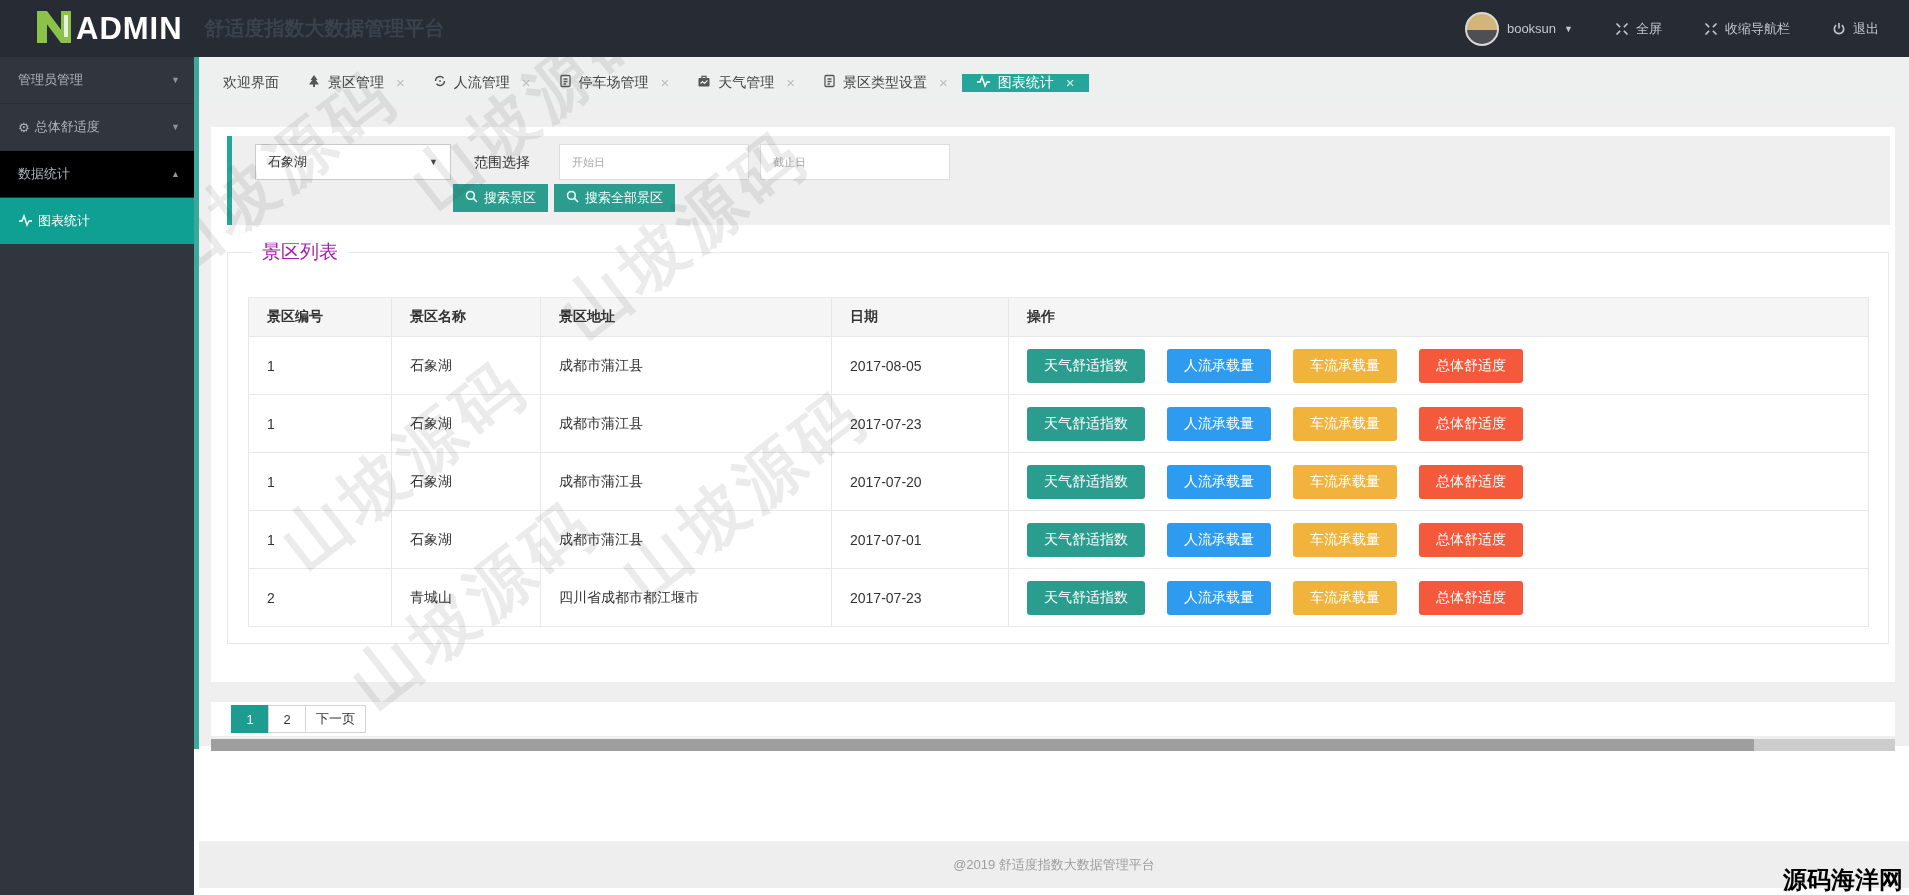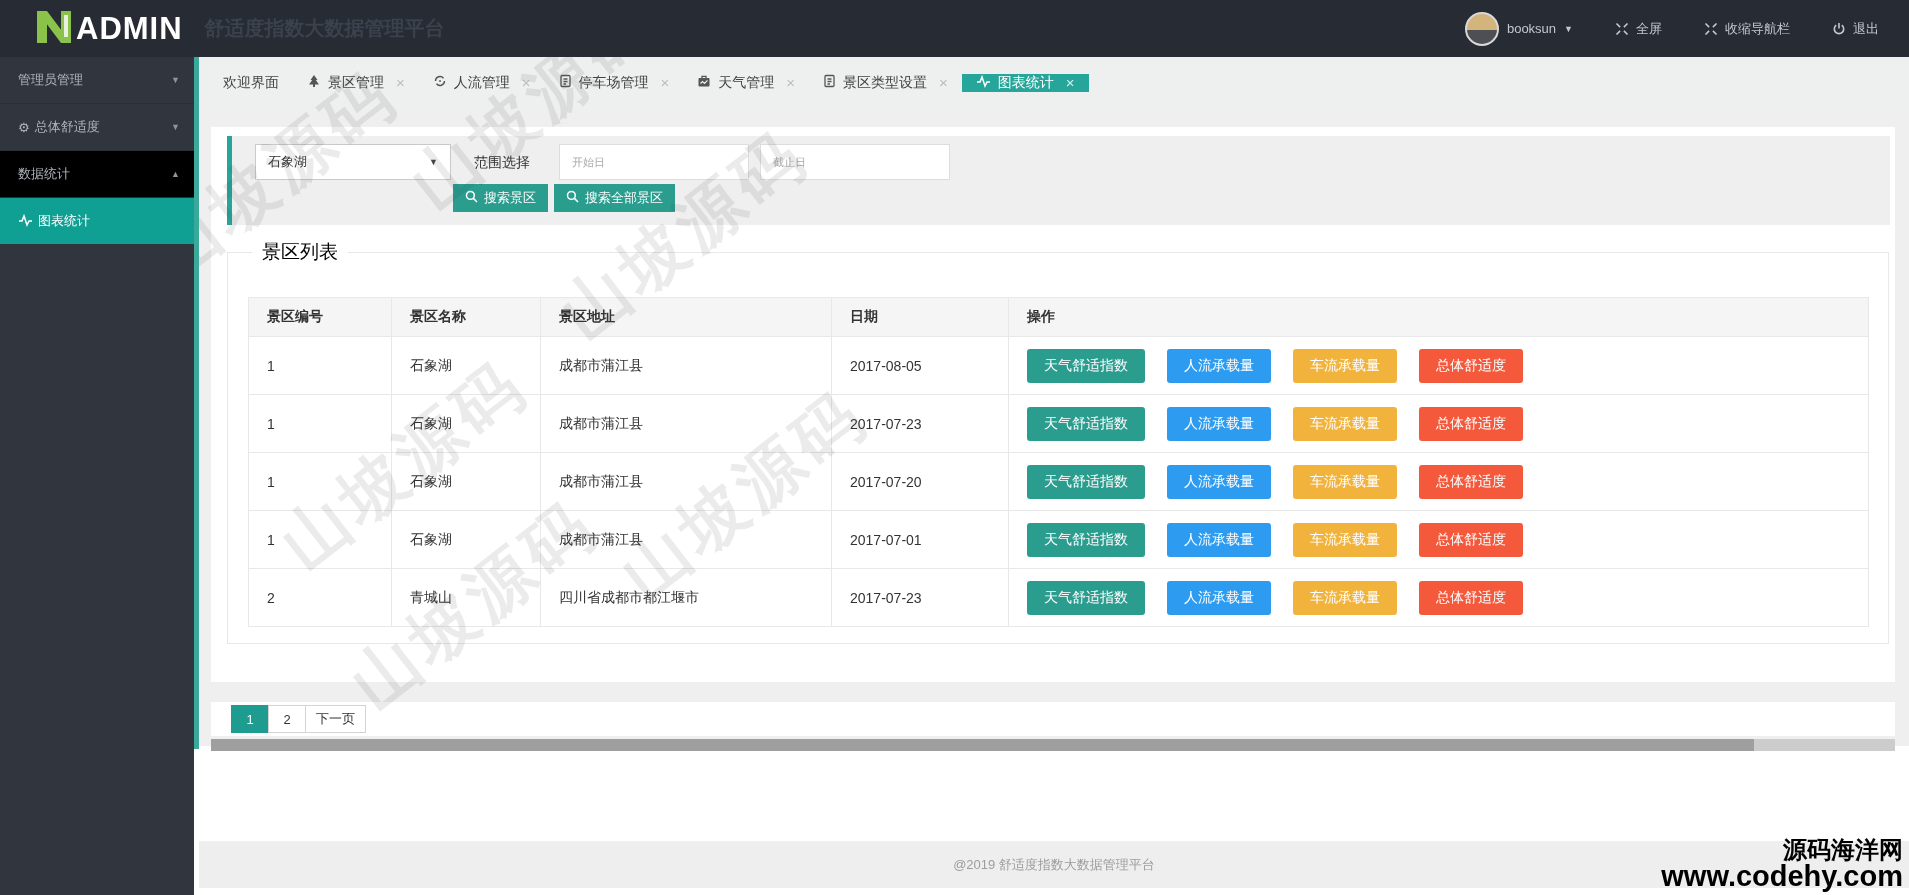--- a/index.html
+++ b/index.html
@@ -52,21 +52,21 @@
   .range-label{position:absolute;left:242px;top:8px;height:36px;line-height:36px;font-size:14px;color:#333;}
   .date-input{position:absolute;top:8px;height:36px;width:190px;border:1px solid #ddd;background:#fff;
     font-size:11px;padding:0 12px;box-sizing:border-box;color:#6d28d9;font-family:inherit;}
   .date-input::placeholder{color:#a9a9a9;}
   .date-start{left:327px;} .date-end{left:528px;}
   .search-btn{position:absolute;top:48px;height:28px;background:#2a9d8f;color:#fff;border:none;
     font-size:13px;display:inline-flex;align-items:center;gap:6px;padding:12px 12px;cursor:pointer;font-family:inherit;}
   .btn-search-scenic{left:221px;} .btn-search-all{left:322px;}
   
   .fieldset{position:absolute;left:16px;top:125px;width:1662px;height:392px;border:1px solid #e8e8e8;box-sizing:border-box;}
-  .legend{position:absolute;top:-14px;left:24px;background:#ffffff;padding:0 10px;font-size:19px;color:#000000;font-family:Liberation Mono, monospace;}
+  .legend{position:absolute;top:-14px;left:24px;background:#ffffff;padding:0 10px;font-size:19px;color:#a21caf;font-family:Liberation Mono, monospace;}
   .scenic-table{position:absolute;left:20px;top:44px;width:1620px;border-collapse:collapse;
     font-size:14px;color:#333;table-layout:fixed;}
   .scenic-table th,.scenic-table td{border:1px solid #e8e8e8;padding:0 0 0 18px;text-align:left;overflow:hidden;}
   .scenic-table thead th{height:38px;background:#f5f5f5;font-weight:bold;}
   .scenic-table tbody td{height:57px;background:#fff;}
   .action-btn{height:34px;padding:0 17px;border:none;border-radius:3px;color:#fff;font-size:14px;
     margin-right:22px;cursor:pointer;font-family:inherit;}
   
   .pagination-bar{position:absolute;left:211px;top:702px;width:1684px;height:34px;background:#ffffff;
     display:flex;align-items:center;padding-left:20px;box-sizing:border-box;z-index:2;}
@@ -342,14 +342,13 @@
 
 <div class="wm wm1">山坡源码</div>
 <div class="wm wm2">山坡源码</div>
 <div class="wm wm3">山坡源码</div>
 <div class="wm wm4">山坡源码</div>
 <div class="wm wm5">山坡源码</div>
 <div class="wm wm6">山坡源码</div>
 
 <div class="corner-watermark">
   <div class="corner-line1">源码海洋网</div>
-  <div class="corner-line2">www.codehy.com</div>
 </div>
 
 </body></html>

